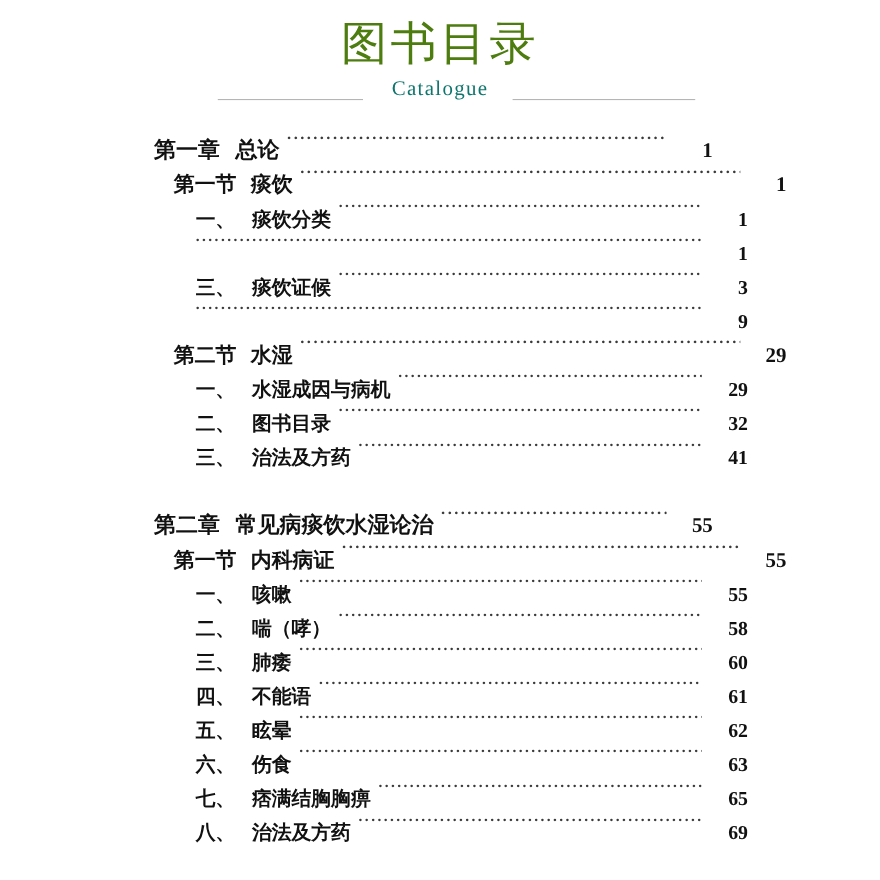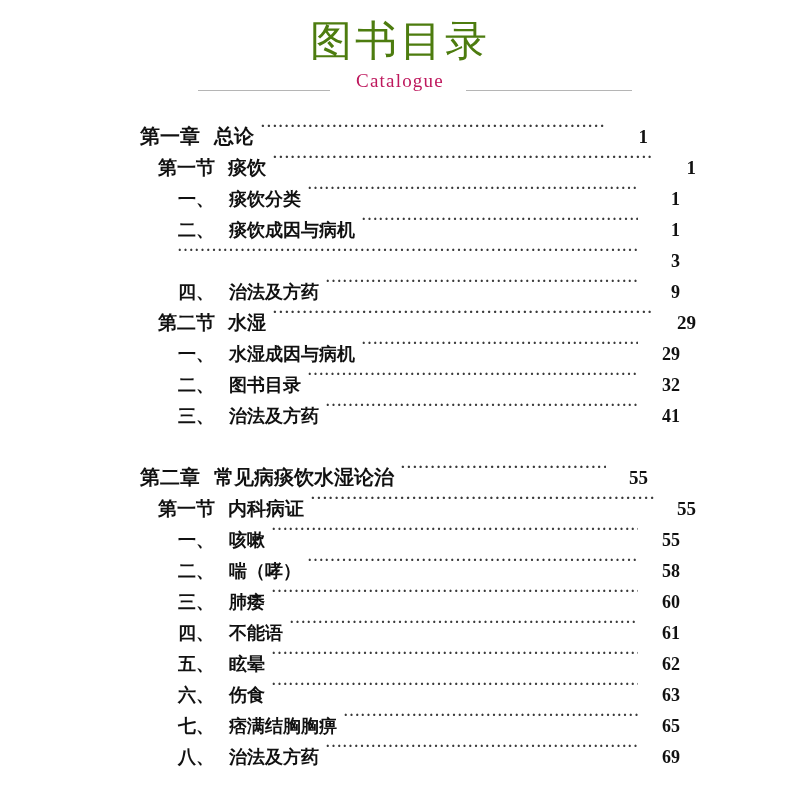--- a/index.html
+++ b/index.html
@@ -48,21 +48,21 @@
   .toc-subtitle {
     position: absolute;
     left: 0;
     top: 52px;
     width: 800px;
     text-align: center;
     font-family: "Liberation Serif", "DejaVu Serif", serif;
     font-size: 19px;
     line-height: 22px;
     letter-spacing: 1.2px;
-    color: #be185d;
+    color: #0f766e;
     font-weight: 400;
   }
   .rule {
     position: absolute;
     top: 72px;
     height: 1px;
     background: #b5b5b5;
   }
   .rule.left  { left: 198px; width: 132px; }
   .rule.right { left: 466px; width: 166px; }
@@ -118,21 +118,21 @@
     font-weight: bold;
     font-size: 20px;
   }
   .toc-row.level-chapter .pageno { font-size: 19px; font-weight: bold; }
   .toc-row.level-chapter .leader::after { bottom: 5px; font-size: 15px; }
   .toc-row.level-chapter .num { margin-right: 14px; }
 
   
   .toc-row.level-section {
     margin-left: 158px;
-    margin-right: 92px;
+    margin-right: 73px;
     font-weight: bold;
     font-size: 19px;
   }
   .toc-row.level-section .pageno { font-size: 19px; font-weight: bold; }
   .toc-row.level-section .leader::after { bottom: 5px; }
   .toc-row.level-section .num { margin-right: 13px; }
 
   
   .toc-row.level-item {
     margin-left: 178px;
@@ -168,30 +168,29 @@
         <span class="label"><span class="num">第一节</span><span class="title">痰饮</span></span>
         <span class="leader"></span>
         <span class="pageno">1</span>
       </div>
       <div class="toc-row level-item">
         <span class="label"><span class="num">一、</span><span class="title">痰饮分类</span></span>
         <span class="leader"></span>
         <span class="pageno">1</span>
       </div>
       <div class="toc-row level-item">
-        <span class="label"><span class="num">二、</span><span class="title">痰饮成因与病机</span></span>
-        <span class="leader"></span>
-        <span class="pageno">1</span>
-      </div>
-      <div class="toc-row level-item">
+        <span class="leader"></span>
+        <span class="pageno">1</span>
+      </div>
+      <div class="toc-row level-item">
+        <span class="label"><span class="num">三、</span><span class="title">痰饮证候</span></span>
         <span class="leader"></span>
         <span class="pageno">3</span>
       </div>
       <div class="toc-row level-item">
-        <span class="label"><span class="num">四、</span><span class="title">治法及方药</span></span>
         <span class="leader"></span>
         <span class="pageno">9</span>
       </div>
       <div class="toc-row level-section">
         <span class="label"><span class="num">第二节</span><span class="title">水湿</span></span>
         <span class="leader"></span>
         <span class="pageno">29</span>
       </div>
       <div class="toc-row level-item">
         <span class="label"><span class="num">一、</span><span class="title">水湿成因与病机</span></span>

